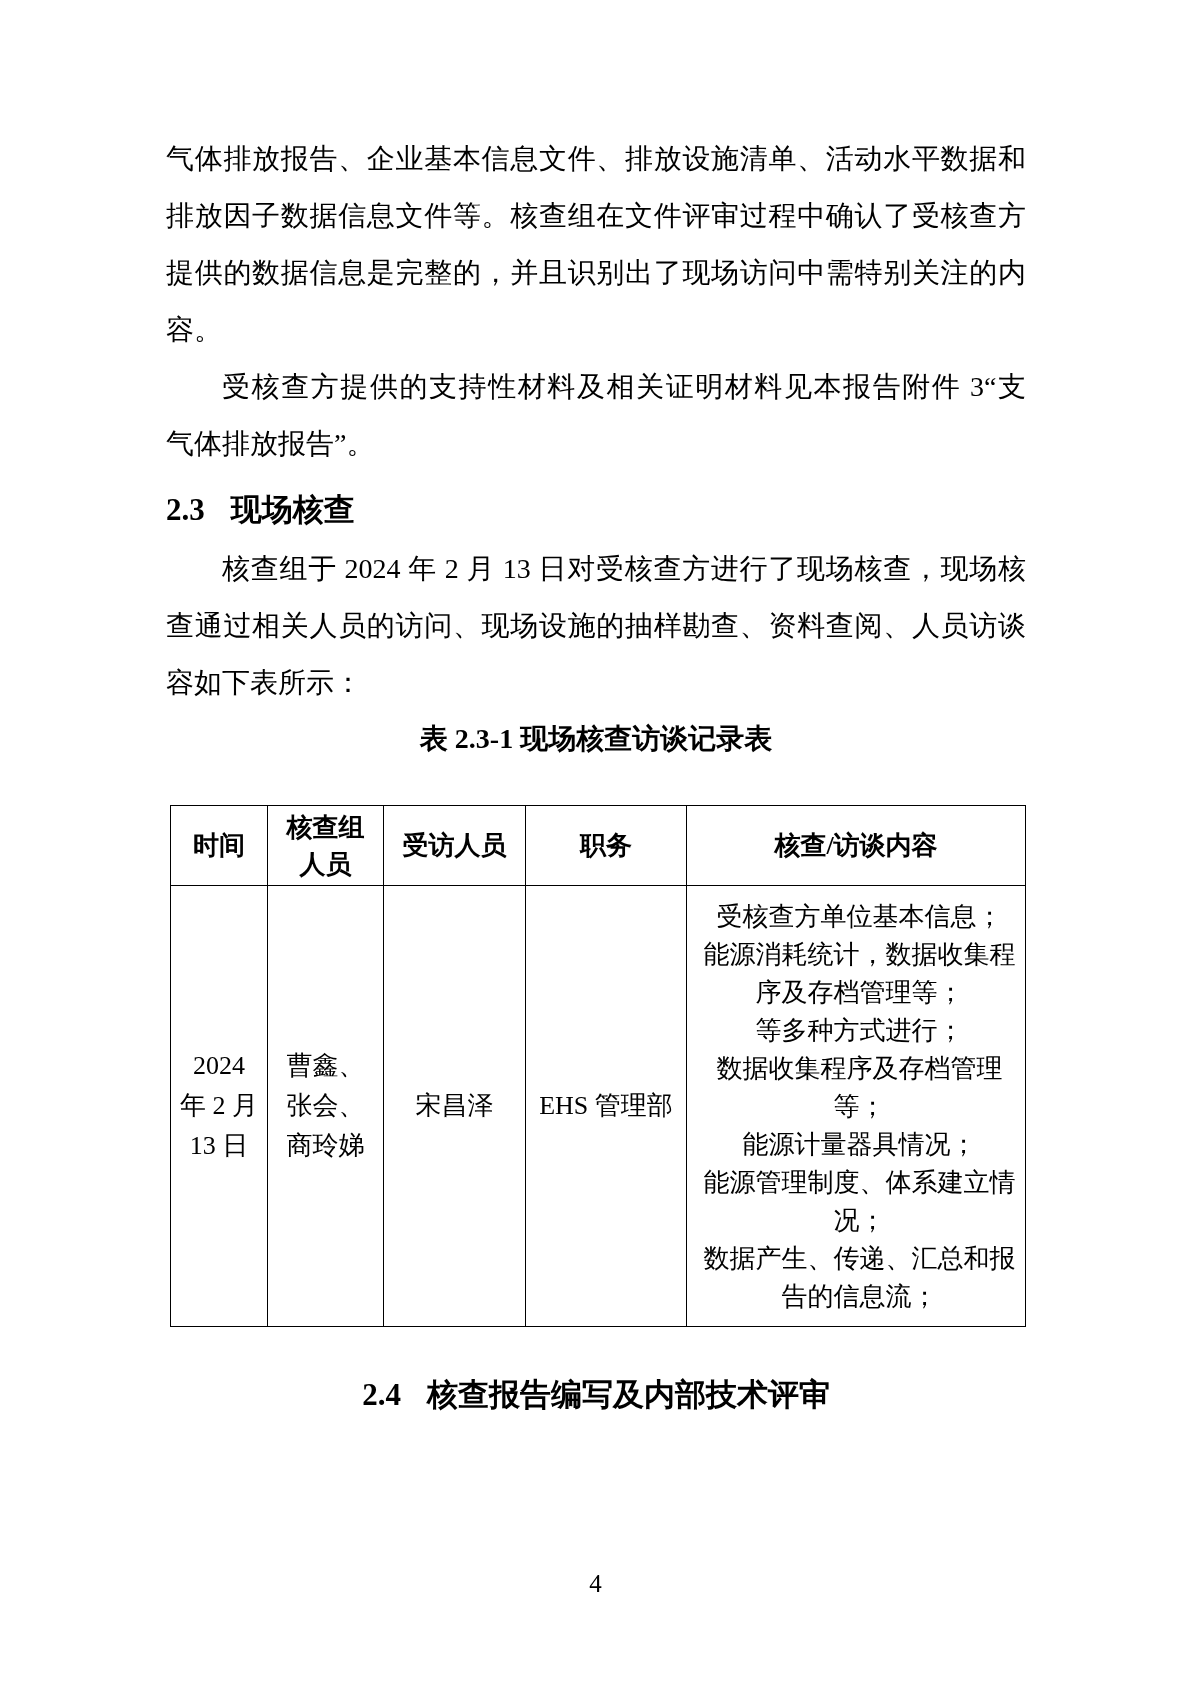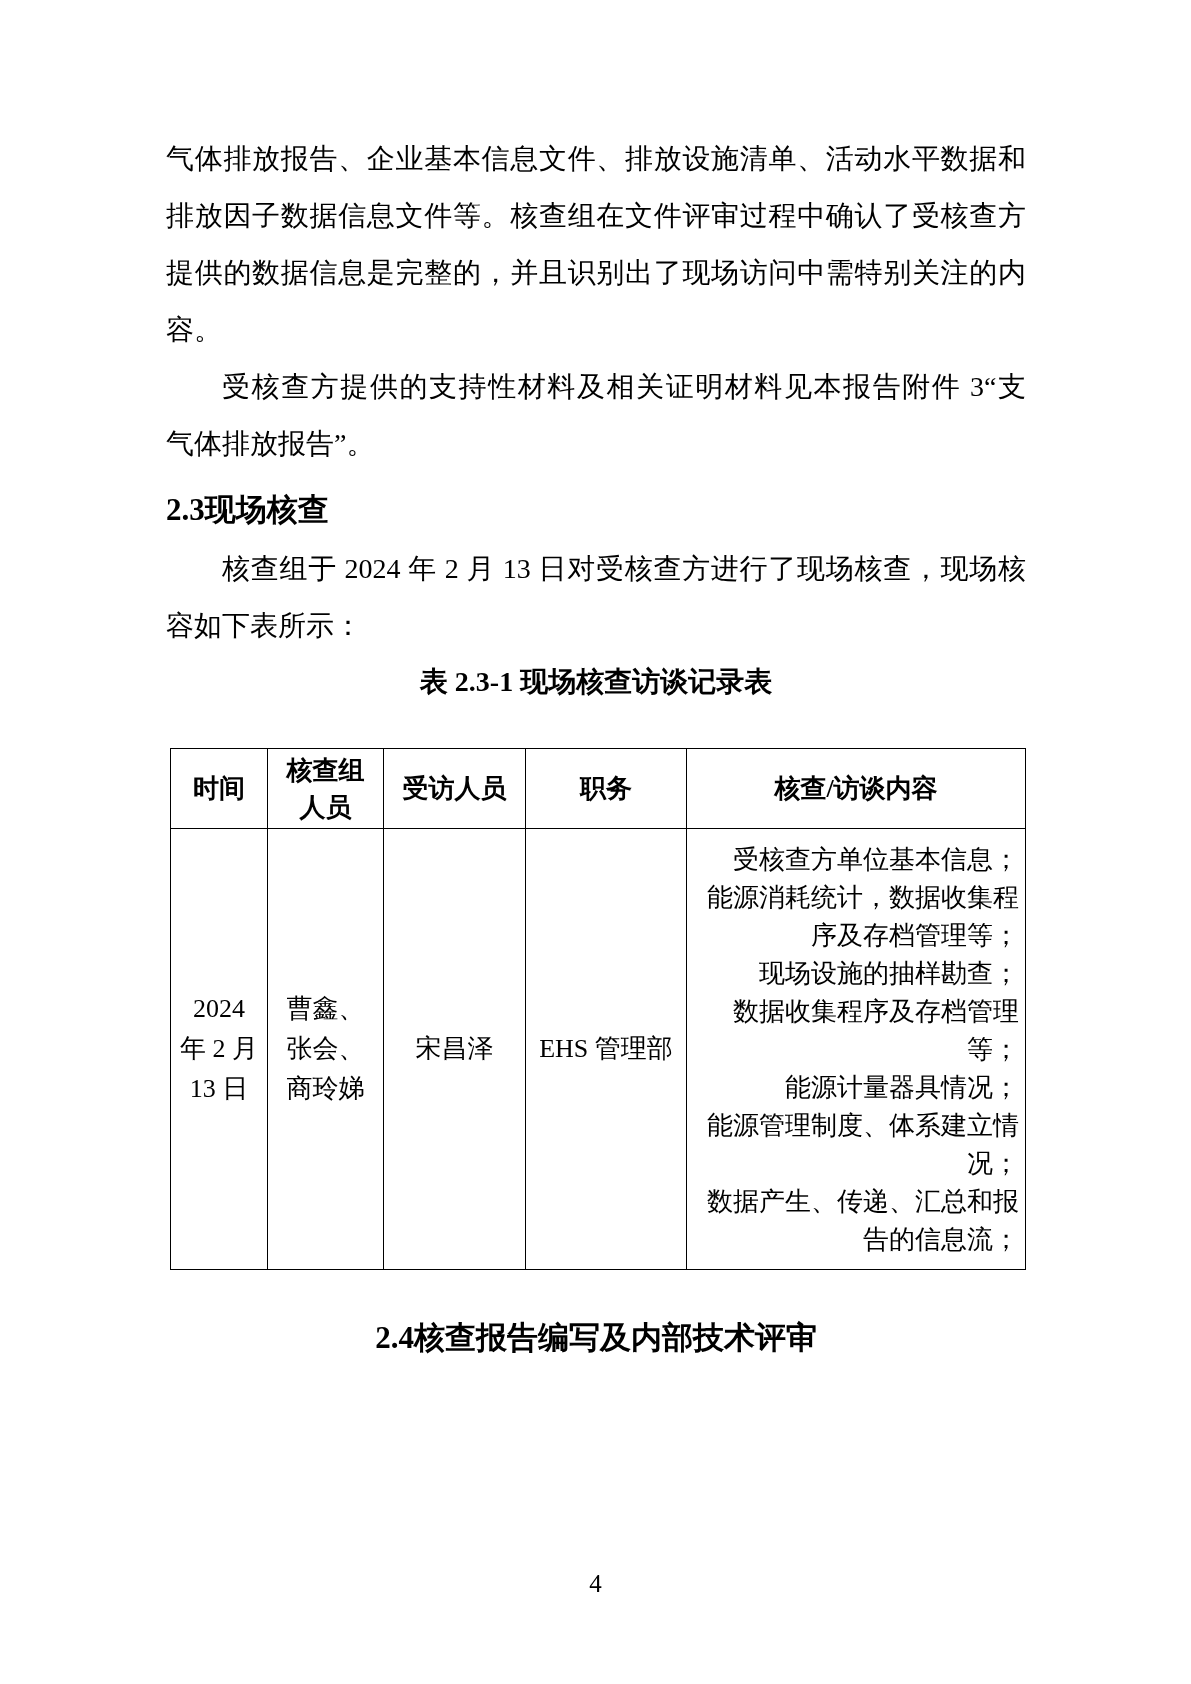--- a/index.html
+++ b/index.html
@@ -35,21 +35,21 @@
   .para.cont > div:last-child { text-align-last: justify; }
   .para.indent > div:first-child { padding-left: 56px; }
 
   .section-heading {
     font-size: 31px;
     font-weight: bold;
     line-height: 44px;
     height: 44px;
     white-space: nowrap;
   }
-  .section-heading .sec-num { }
+  .section-heading .sec-num { margin-right: 26px; }
   .h23 { margin-top: 16px; }
   .p23 { margin-top: 8px; }
 
   .table-caption {
     margin-top: 6px;
     font-size: 28px;
     font-weight: bold;
     text-align: center;
     line-height: 44px;
     height: 44px;
@@ -76,21 +76,21 @@
   }
   table.interview td {
     height: 366px;
     vertical-align: middle;
     text-align: center;
     line-height: 40px;
     padding: 13px 6px;
   }
   table.interview td.content-cell {
     vertical-align: top;
-    text-align: right;
+    text-align: center;
     padding: 12px 6px 10px 13px;
     line-height: 38px;
   }
   .h24 { margin-top: 46px; text-align: center; }
   .p24 { margin-top: 16px; }
 
   .page-number {
     position: absolute;
     left: 0;
     right: 0;
@@ -116,20 +116,21 @@
         <div>受核查方提供的支持性材料及相关证明材料见本报告附件 3“支</div>
         <div>气体排放报告”。</div>
       </div>
 
     <div class="section-heading h23">
       <span class="sec-num">2.3</span><span>现场核查</span>
     </div>
 
     <div class="para indent p23">
         <div>核查组于 2024 年 2 月 13 日对受核查方进行了现场核查，现场核</div>
+        <div>查通过相关人员的访问、现场设施的抽样勘查、资料查阅、人员访谈</div>
         <div>容如下表所示：</div>
       </div>
 
     <div class="table-caption">表 2.3-1 现场核查访谈记录表</div>
 
     <table class="interview">
       <colgroup>
         <col style="width:97px">
         <col style="width:116px">
         <col style="width:142px">
@@ -147,21 +148,21 @@
       </thead>
       <tbody>
         <tr>
           <td>2024 年 2 月 13 日</td>
           <td>曹鑫、张会、商玲娣</td>
           <td>宋昌泽</td>
           <td>EHS 管理部</td>
           <td class="content-cell">
               <div>受核查方单位基本信息；</div>
               <div>能源消耗统计，数据收集程序及存档管理等；</div>
-              <div>现场设施的抽样勘查；</div>
+              <div>等多种方式进行；</div>
               <div>数据收集程序及存档管理等；</div>
               <div>能源计量器具情况；</div>
               <div>能源管理制度、体系建立情况；</div>
               <div>数据产生、传递、汇总和报告的信息流；</div>
             </td>
         </tr>
       </tbody>
     </table>
 
     <div class="section-heading h24">

